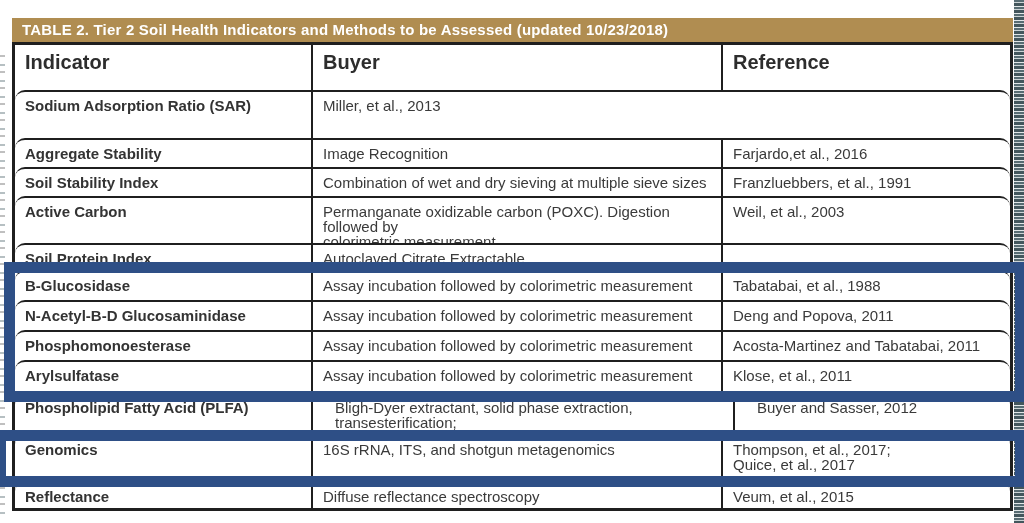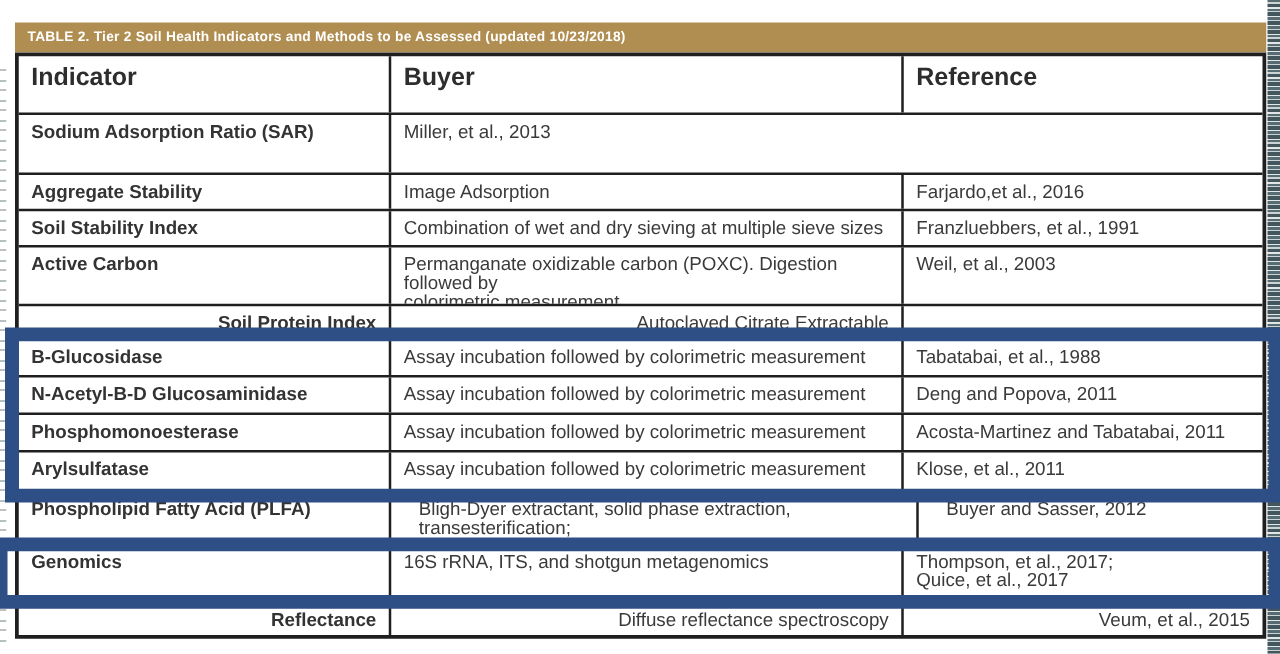--- a/index.html
+++ b/index.html
@@ -10,51 +10,52 @@
     position:relative;
     overflow:hidden;
   }
   .page{position:relative;width:1024px;height:523px;}
 
   
   .table-wrap{position:absolute;left:12px;top:18px;width:1001px;}
   .title-bar{
     height:24px;line-height:24px;
     background:#b08d51;
-    color:#ffffff;font-size:11px;font-weight:bold;
+    color:#ffffff;font-size:15px;font-weight:bold;
     padding-left:10px;letter-spacing:.2px;
     box-sizing:border-box;
   }
   .tbl{
     border:3px solid #1f1f1f;
     background:#ffffff;
   }
   .row{
     display:flex;box-sizing:border-box;
     border-top:2px solid #1f1f1f;
+    border-radius:10px;
   }
   .row.first{border-top:none;}
   .cell{
     box-sizing:border-box;
     padding:6px 10px 2px 10px;
     font-size:15px;line-height:15px;color:#3a3a3a;
     white-space:pre-line;
     overflow:hidden;
   }
   .c1{width:298px;border-right:2px solid #1f1f1f;font-weight:bold;color:#333333;}
   .c2{width:410px;border-right:2px solid #1f1f1f;}
   .c3{flex:1;}
   .hdr .cell{
     font-size:20px;font-weight:bold;color:#2d2d2d;
     padding-top:10px;white-space:nowrap;
   }
   .h-hdr{height:45px;}
   .h48{height:48px;} .h47{height:47px;} .h40{height:40px;gap:12px;}
   .h34{height:34px;} .h30{height:30px;} .h29{height:29px;}
-  .h27{height:27px;text-align:right;}
+  .h27{height:27px;}
   .row.plfa .cell{padding-top:4px;}
 
   
   .hl{
     position:absolute;
     border:11px solid #2e4f86;
     box-sizing:border-box;
     z-index:5;
   }
   .hl-enzymes{left:4px;top:262px;width:1022px;height:140px;}
@@ -96,21 +97,21 @@
         <div class="cell c3">Reference</div>
       </div>
 
       <div class="row h48">
         <div class="cell c1">Sodium Adsorption Ratio (SAR)</div>
         <div class="cell c3">Miller, et al., 2013</div>
       </div>
 
       <div class="row h29">
         <div class="cell c1">Aggregate Stability</div>
-        <div class="cell c2">Image Adsorption</div>
+        <div class="cell c2">Image Recognition</div>
         <div class="cell c3">Farjardo,et al., 2016</div>
       </div>
 
       <div class="row h29">
         <div class="cell c1">Soil Stability Index</div>
         <div class="cell c2">Combination of wet and dry sieving at multiple sieve sizes</div>
         <div class="cell c3">Franzluebbers, et al., 1991</div>
       </div>
 
       <div class="row h47">

